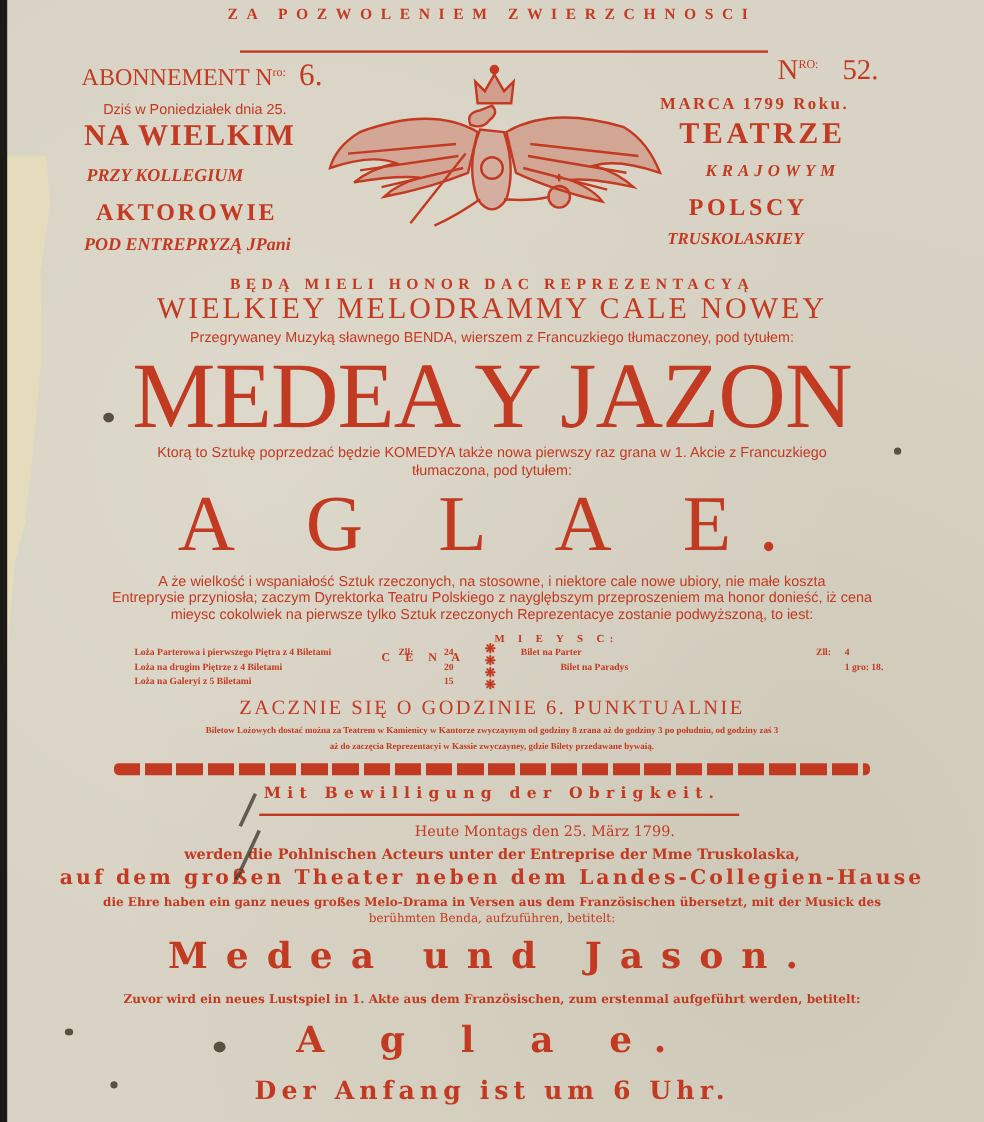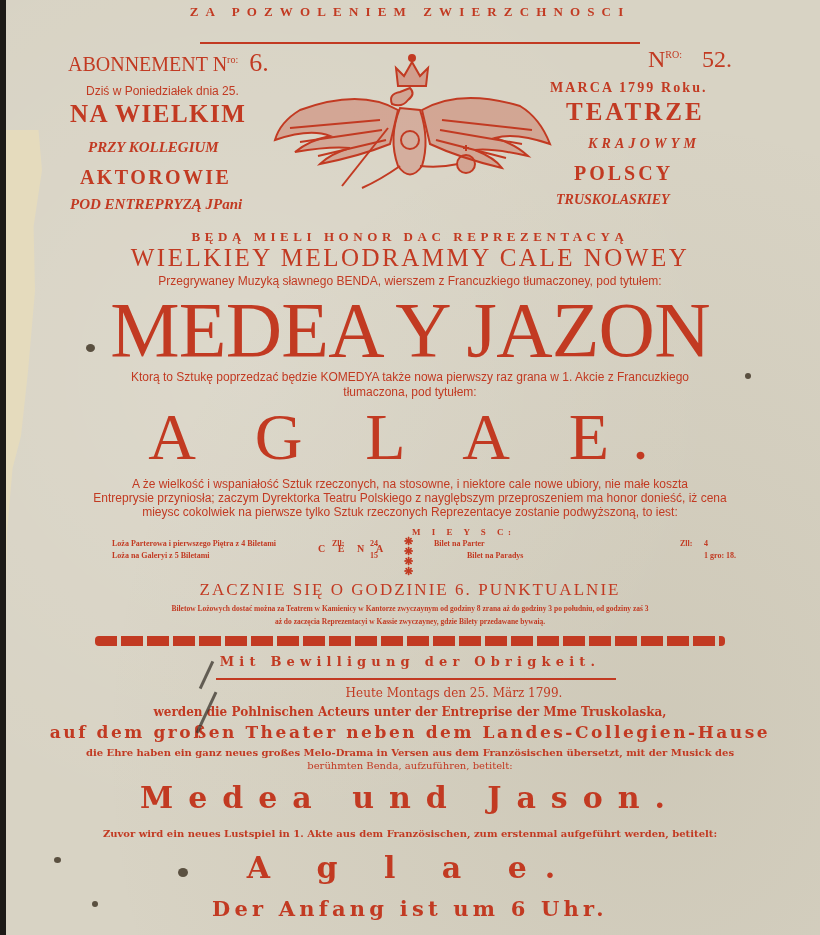--- a/index.html
+++ b/index.html
@@ -53,21 +53,21 @@
 </div>
 <div class="abs" style="left:648px;top:46px;font-size:24px;">
   <span>N</span><sup style="font-size:10px">RO:</sup>
   <span style="margin-left:14px">52.</span>
 </div>
 
 <div class="abs condensed" style="left:86px;top:84px;font-size:12px;">Dziś w Poniedziałek dnia 25.</div>
 <div class="abs" style="left:550px;top:80px;font-size:14px;font-weight:bold;letter-spacing:0.15em;">MARCA 1799 Roku.</div>
 
 <div class="abs" style="left:70px;top:100px;font-size:25px;font-weight:bold;letter-spacing:0.06em;">NA WIELKIM</div>
-<div class="abs" style="left:88px;top:139px;font-size:15px;font-weight:bold;font-style:italic;">PRZY KOLLEGIUM</div>
+<div class="abs" style="left:72px;top:139px;font-size:15px;font-weight:bold;font-style:italic;">PRZY KOLLEGIUM</div>
 <div class="abs" style="left:80px;top:166px;font-size:20px;font-weight:bold;letter-spacing:0.12em;">AKTOROWIE</div>
 <div class="abs" style="left:70px;top:196px;font-size:15px;font-weight:bold;font-style:italic;">POD ENTREPRYZĄ JPani</div>
 
 <div class="abs" style="left:566px;top:98px;font-size:25px;font-weight:bold;letter-spacing:0.12em;">TEATRZE</div>
 <div class="abs" style="left:588px;top:136px;font-size:14px;font-style:italic;font-weight:bold;letter-spacing:0.3em;">KRAJOWYM</div>
 <div class="abs" style="left:574px;top:162px;font-size:20px;font-weight:bold;letter-spacing:0.15em;">POLSCY</div>
 <div class="abs" style="left:556px;top:192px;font-size:14px;font-weight:bold;font-style:italic;">TRUSKOLASKIEY</div>
 
 <svg class="eagle" viewBox="0 0 285 150">
   <g fill="none" stroke="#c23a22" stroke-width="2">
@@ -113,20 +113,24 @@
 <div class="abs" style="left:318px;top:527px;font-size:10px;font-weight:bold;letter-spacing:0.5em;margin-top:16px;">C E N A</div>
 <div class="abs" style="left:412px;top:527px;font-size:9px;font-weight:bold;letter-spacing:0.5em;">M I E Y S C:</div>
 
 <div class="prices" style="left:112px;top:538px;width:290px;">
   <div class="row" style="position:relative;">
     <span>Loża Parterowa i pierwszego Piętra z 4 Biletami</span>
     <span style="position:absolute;left:220px">Zll:</span>
     <span style="position:absolute;left:258px">24</span>
   </div>
   <div class="row" style="position:relative;">
+    <span>Loża na drugim Piętrze z 4 Biletami</span>
+    <span style="position:absolute;left:258px">20</span>
+  </div>
+  <div class="row" style="position:relative;">
     <span>Loża na Galeryi z 5 Biletami</span>
     <span style="position:absolute;left:258px">15</span>
   </div>
 </div>
 
 <div class="abs" style="left:404px;top:536px;font-size:11px;line-height:10px;font-weight:bold;">❋<br>❋<br>❋<br>❋</div>
 
 <div class="prices" style="left:434px;top:538px;width:330px;">
   <div class="row" style="position:relative;">
     <span>Bilet na Parter</span>

